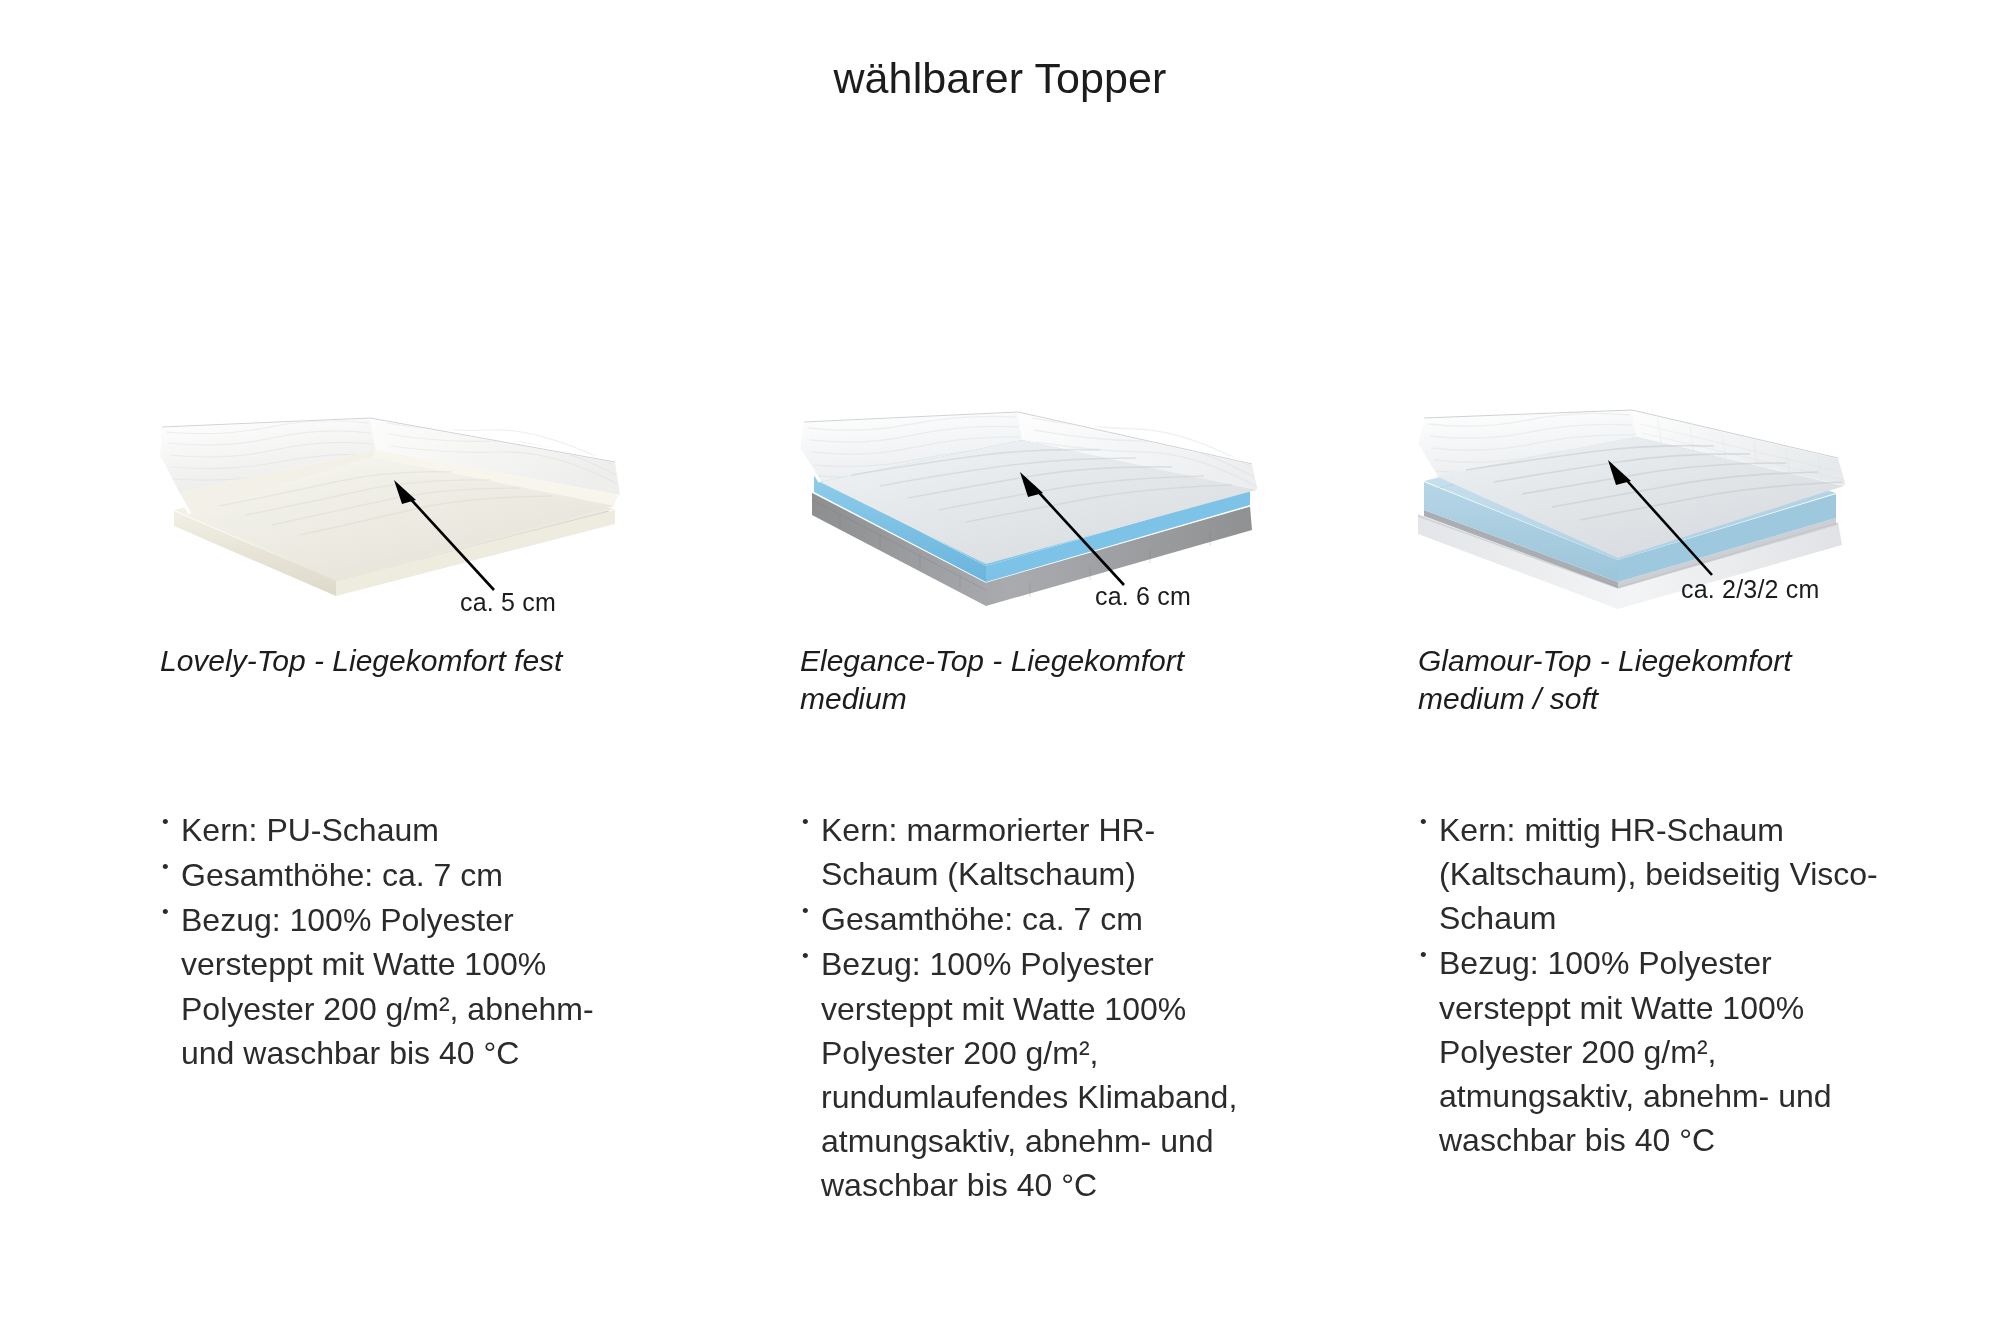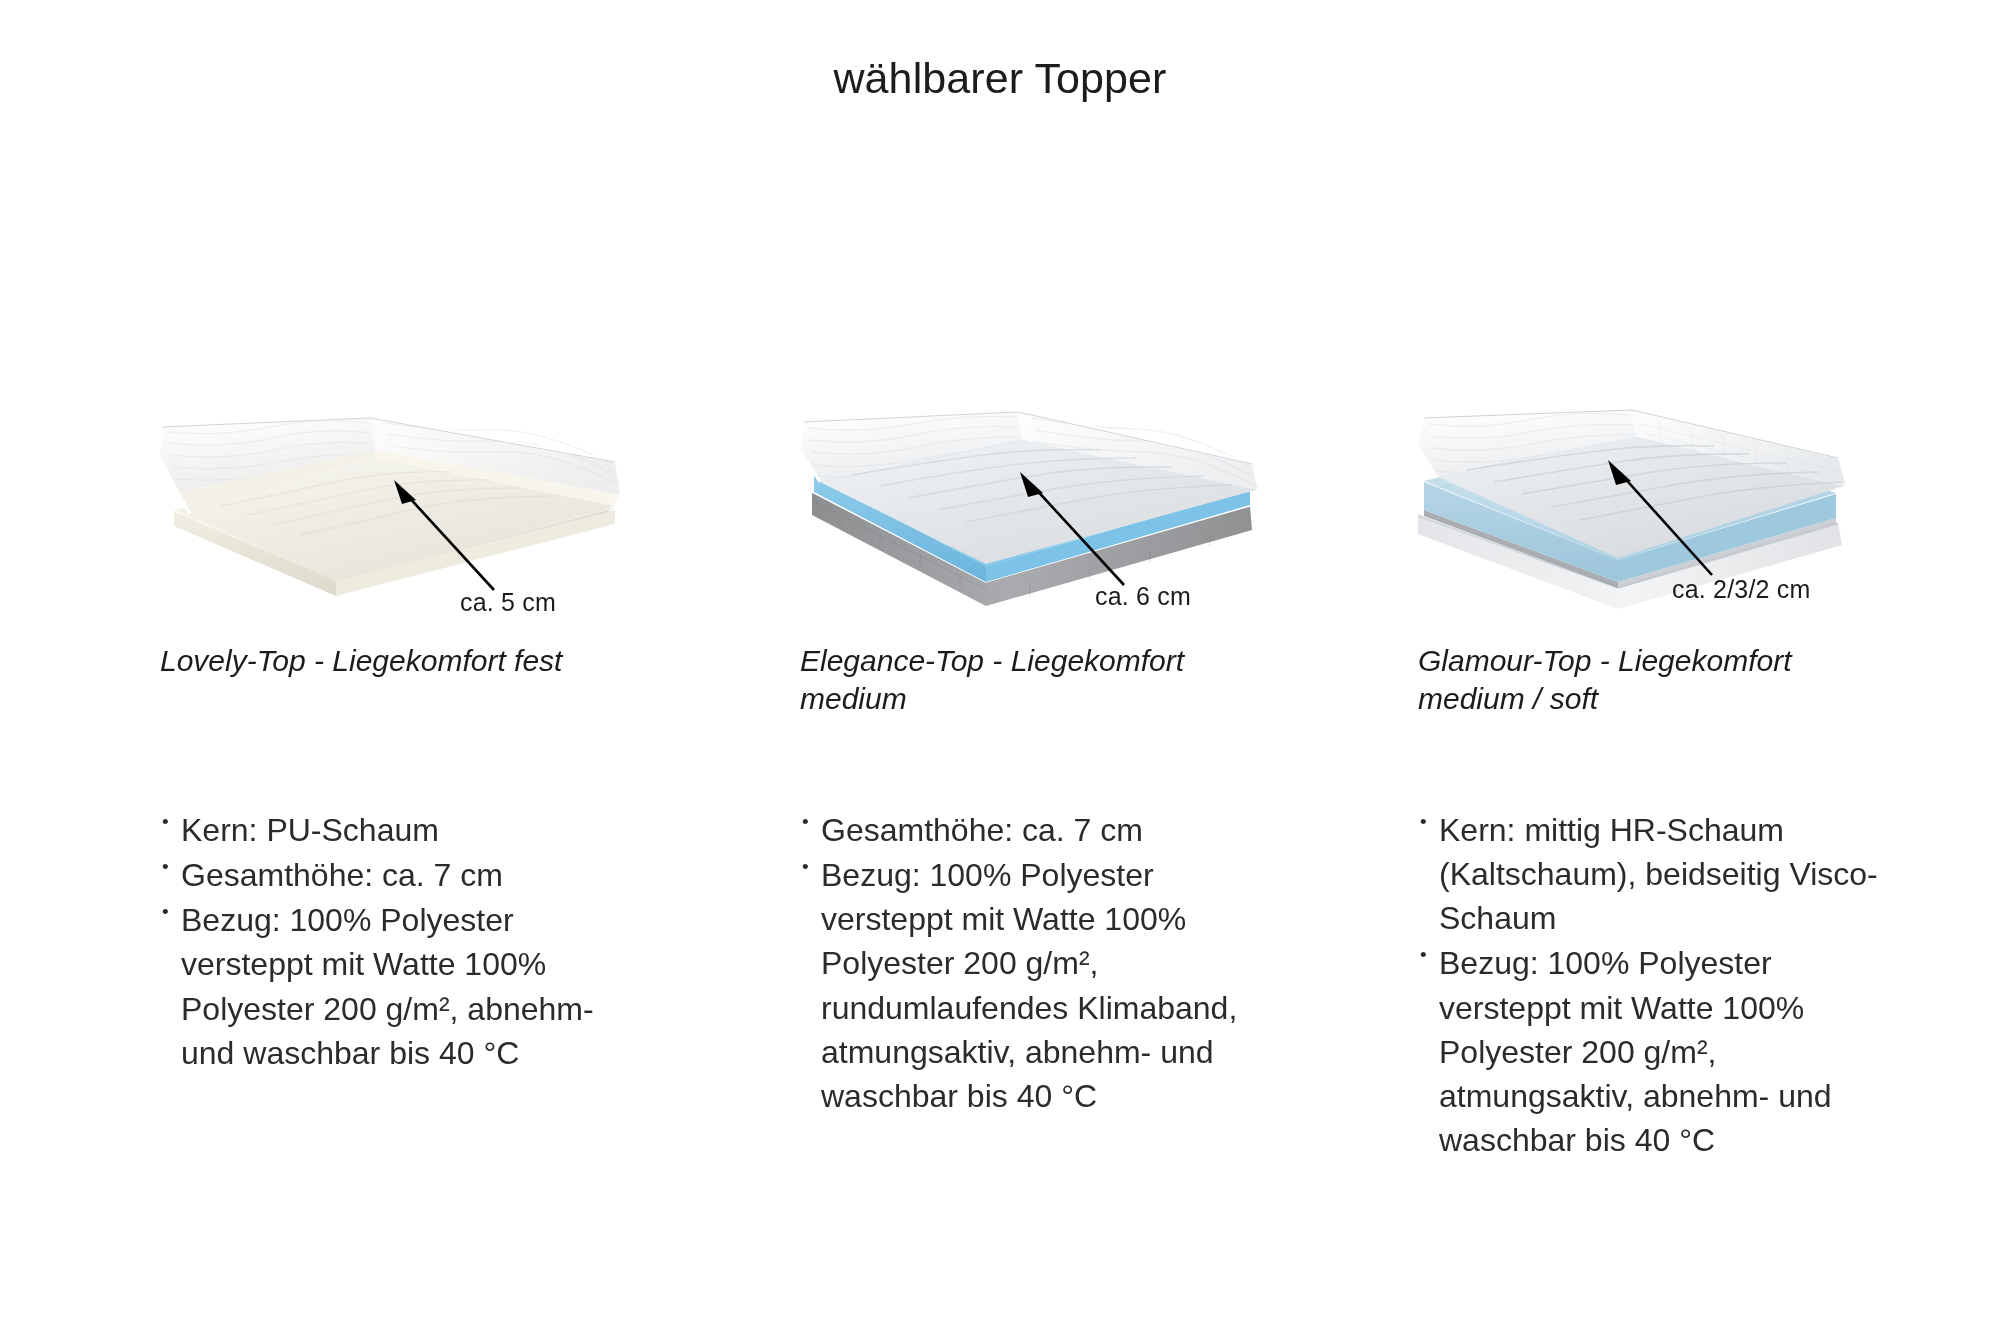--- a/index.html
+++ b/index.html
@@ -70,21 +70,21 @@
   .callout {
     position: absolute;
     font-size: 25px;
     font-weight: 400;
     color: #1c1c1c;
     white-space: nowrap;
     letter-spacing: 0.2px;
   }
   .callout-0 { left: 300px; top: 178px; }
   .callout-1 { left: 295px; top: 172px; }
-  .callout-2 { left: 254px; top: 165px; text-align: center; }
+  .callout-2 { left: 263px; top: 165px; text-align: center; }
 
   .arrow {
     position: absolute;
     overflow: visible;
   }
   .arrow-0 { left: 230px; top: 70px; width: 110px; height: 115px; }
   .arrow-1 { left: 215px; top: 62px; width: 115px; height: 118px; }
   .arrow-2 { left: 185px; top: 50px; width: 115px; height: 120px; }
 
   
@@ -328,20 +328,21 @@
         <line x1="109" y1="113" x2="18" y2="14" stroke="#000" stroke-width="2.6"></line>
         <polygon points="5,0 28,21 13,25" fill="#000"></polygon>
       </svg>
 
       <div class="callout callout-1">ca. 6 cm</div>
     </div>
 
     <div class="prod-title">Elegance-Top - Liegekomfort medium</div>
 
     <ul class="bullets">
+      <li>Kern: marmorierter HR-Schaum (Kaltschaum)</li>
       <li>Gesamthöhe: ca. 7 cm</li>
       <li>Bezug: 100% Polyester versteppt mit Watte 100% Polyester 200 g/m², rundumlaufendes Klimaband, atmungsaktiv, abnehm- und waschbar bis 40 °C</li>
     </ul>
   </div>
 
   <div class="col col-2">
 
     <div class="figure wide">
       <div class="matt">
         <svg viewBox="0 0 430 205" preserveAspectRatio="none" aria-hidden="true">

